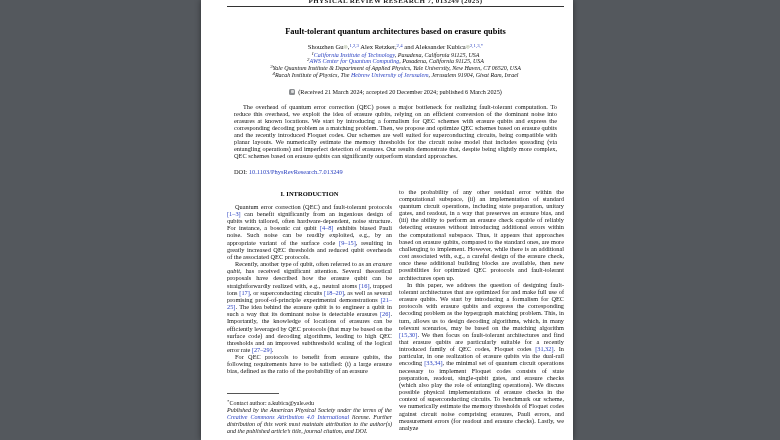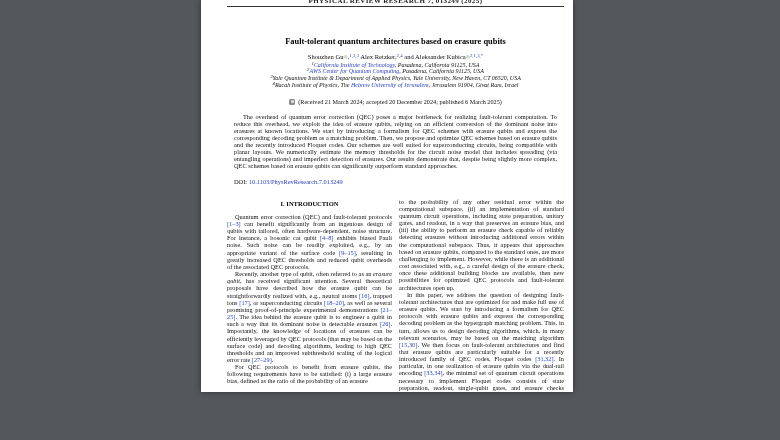--- a/index.html
+++ b/index.html
@@ -5,30 +5,30 @@
   :root { --link:#2a41c0; --bg:#54585d; }
   * { box-sizing:border-box; }
   html,body { margin:0; padding:0; }
   body {
     width:780px; height:440px; overflow:hidden; position:relative;
     background:var(--bg);
     font-family:"Liberation Serif", serif;
     color:#111;
   }
   .page {
-    position:absolute; left:201px; top:0; width:372px; height:392px;
+    position:absolute; left:201px; top:0; width:372px; height:440px;
     background:#ffffff; padding:0 9px 16px 26px; overflow:hidden;
     box-shadow:0 0 6px rgba(0,0,0,.45);
   }
   .running-header {
     margin-top:-3.5px; text-align:center; font-size:7px; font-weight:bold;
     letter-spacing:.4px; color:#222; white-space:nowrap;
   }
   .header-rule { border:none; border-top:1px solid #333; margin:1px 0 0 0; }
-  .title { margin:30px 4px 0; text-align:center; font-size:8.4px; font-weight:bold; color:#000; }
+  .title { margin:20px 4px 0; text-align:center; font-size:8.4px; font-weight:bold; color:#000; }
   .authors { margin-top:7px; text-align:center; font-size:6.6px; }
   .affiliations { margin-top:2px; text-align:center; font-style:italic; font-size:6px; line-height:6.8px; }
   .received { margin-top:9px; text-align:center; font-size:6.2px; }
   .crossmark {
     display:inline-block; width:6px; height:6px; background:#8a8d90;
     border-radius:1.5px; vertical-align:-1px; margin-right:3px; position:relative;
   }
   .crossmark::after {
     content:""; position:absolute; left:1.5px; top:1.5px; width:3px; height:3px;
     background:#d9dadb; border-radius:1px;

